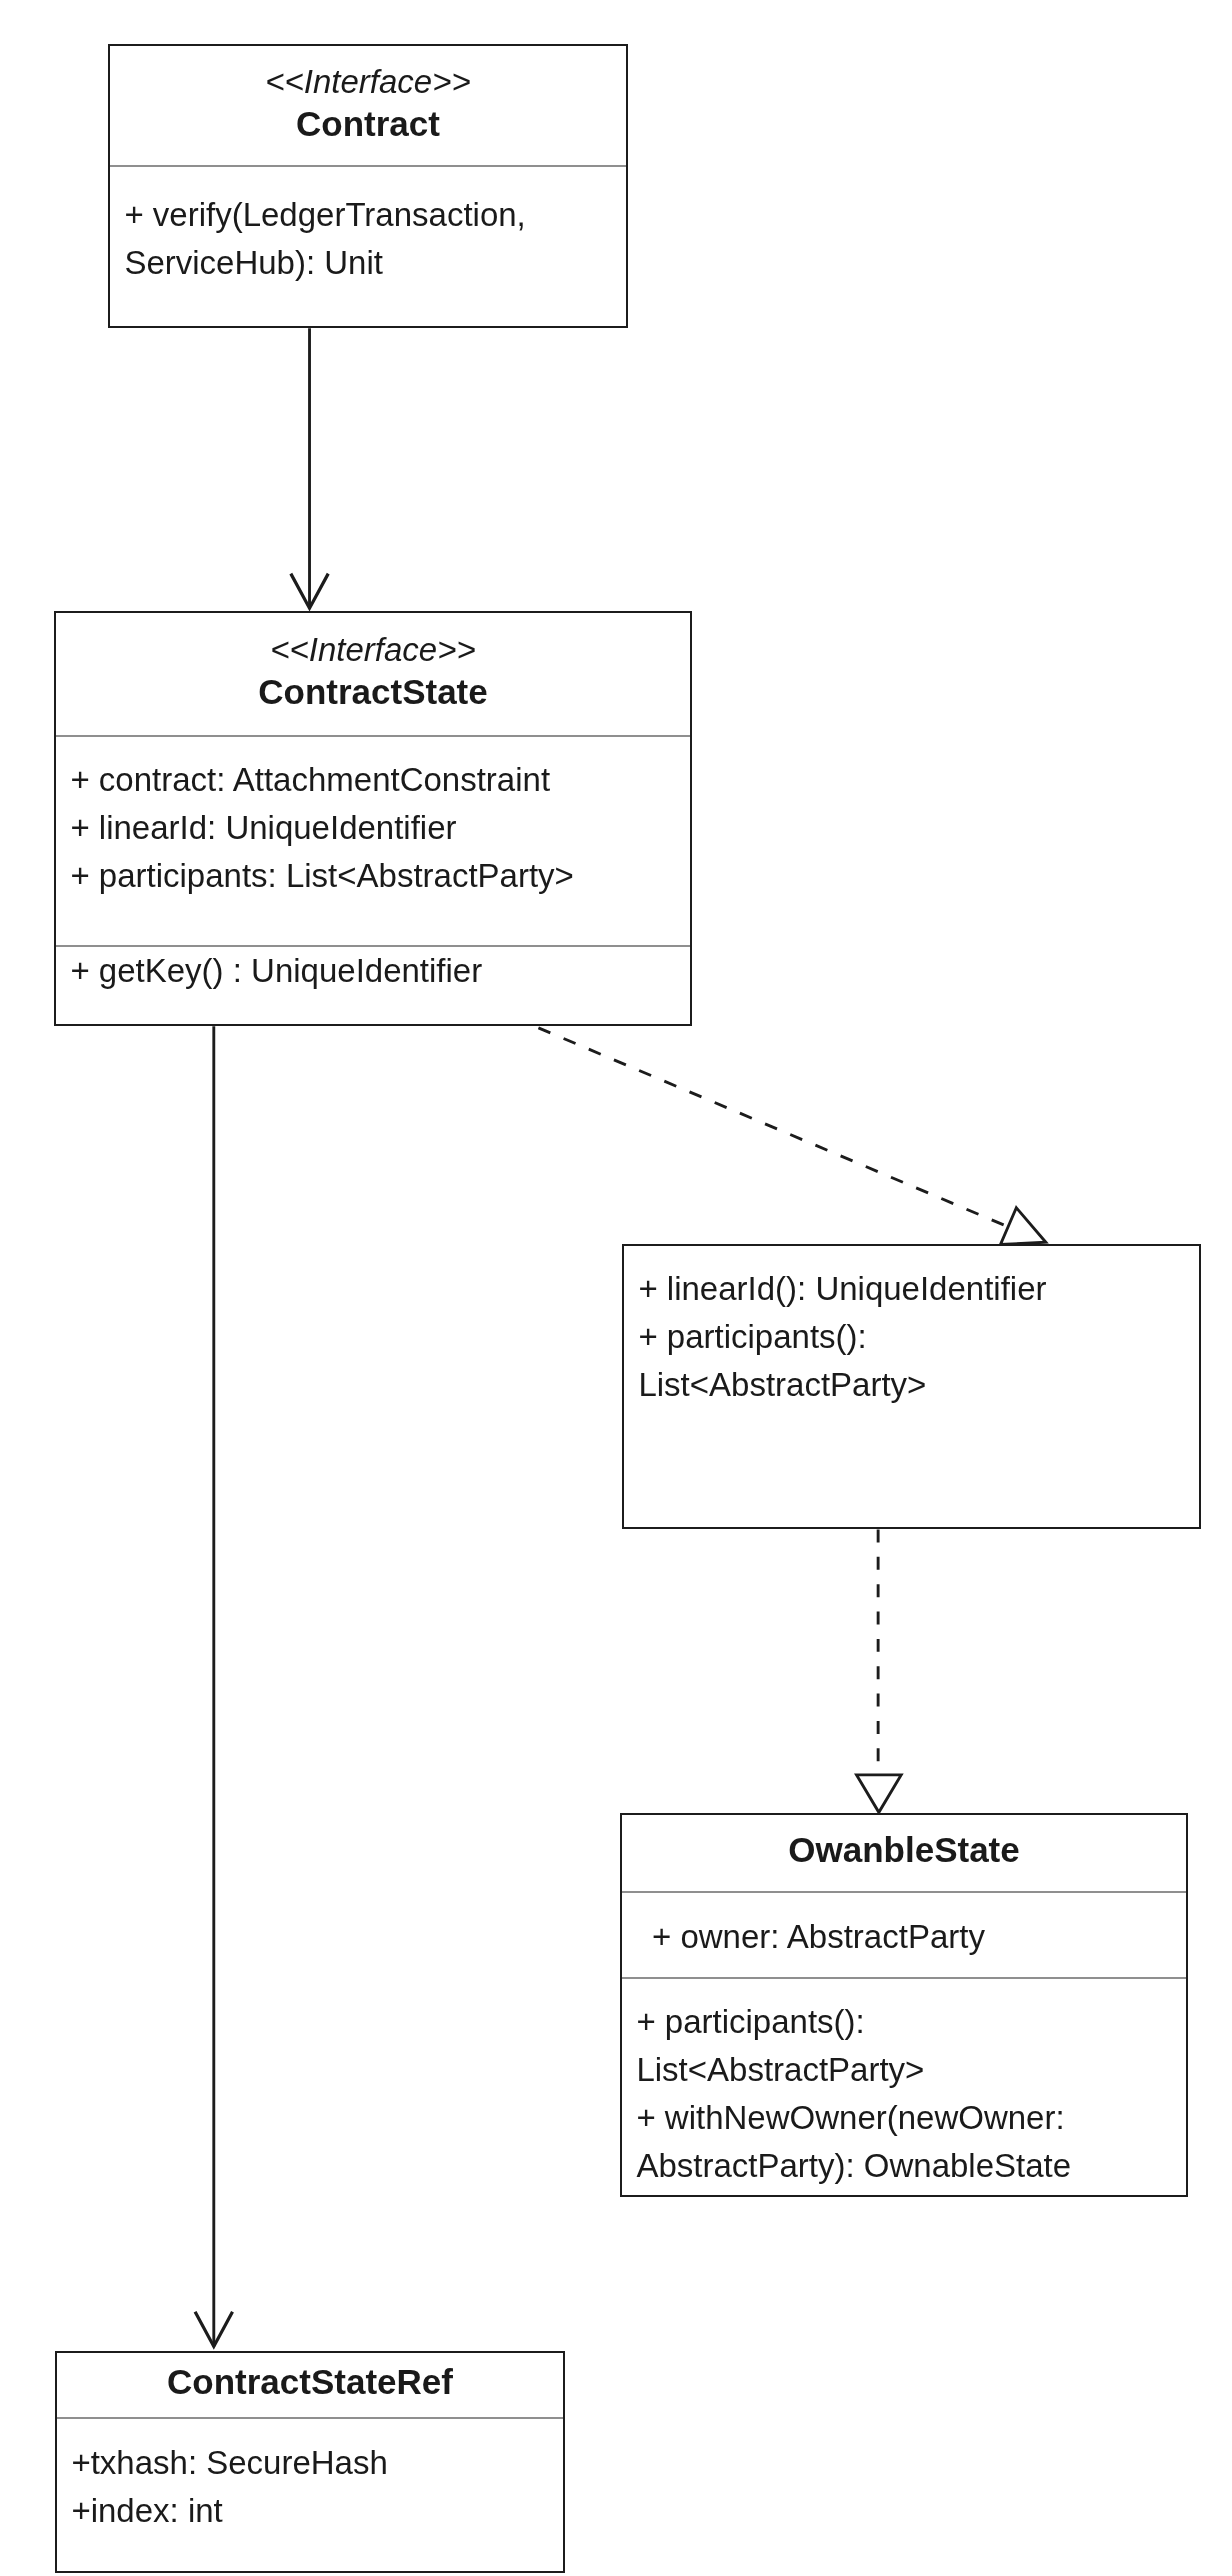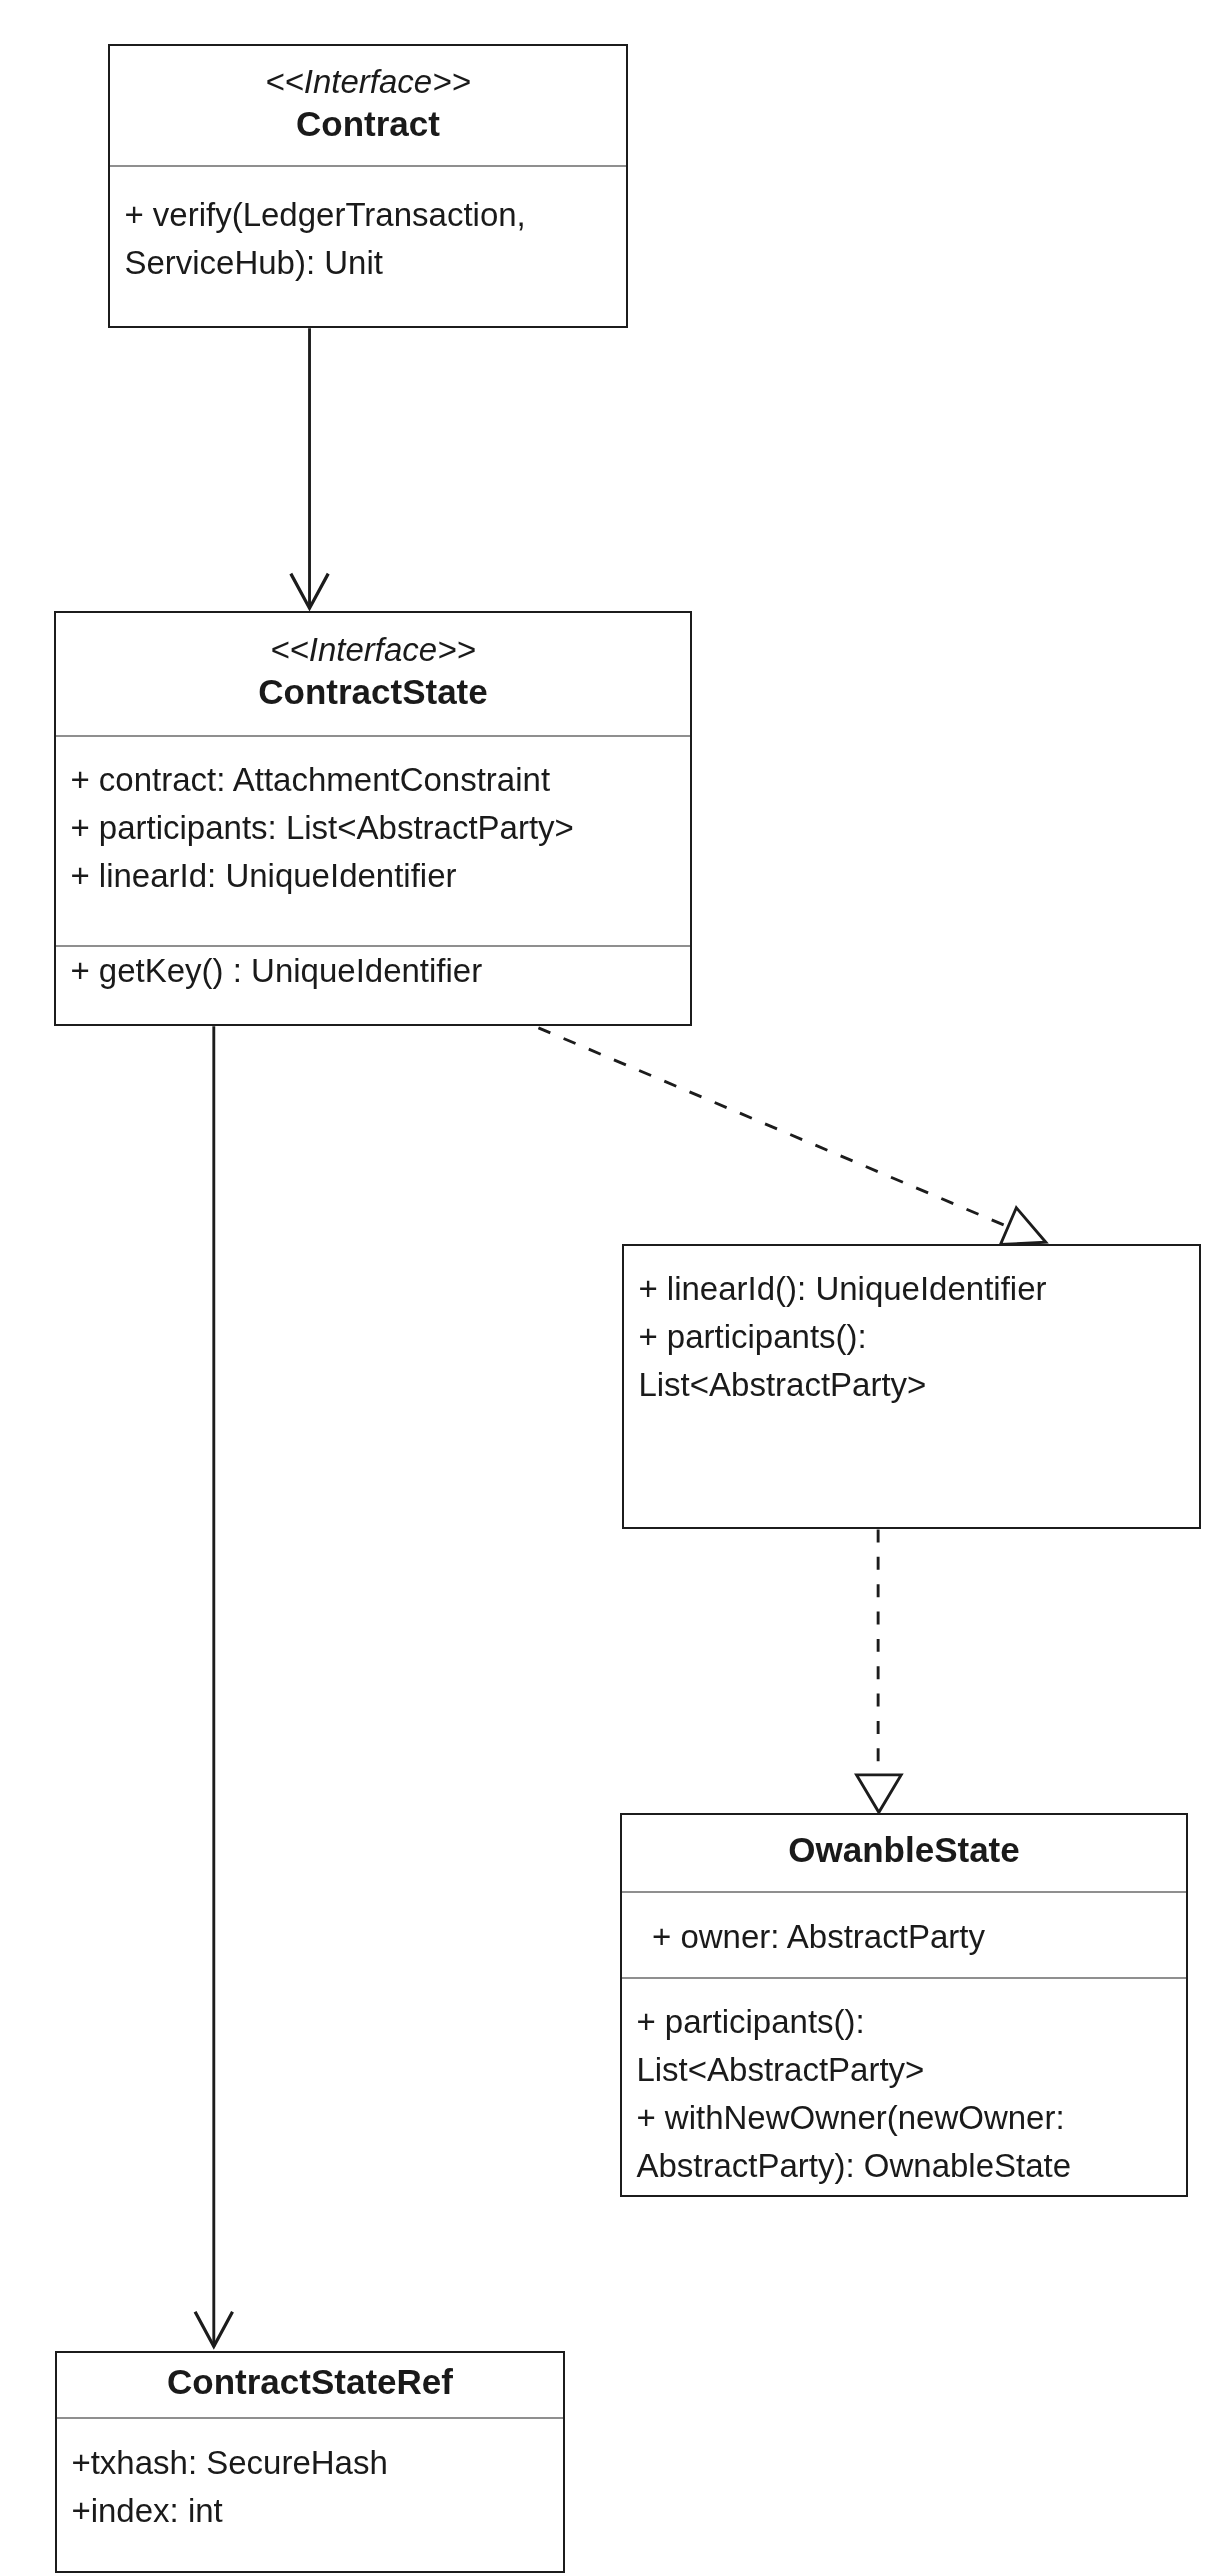--- a/index.html
+++ b/index.html
@@ -135,22 +135,22 @@
     </div>
   </section>
 
   <section class="uml-class" id="cls-contract-state">
     <div class="compartment title">
       <div class="stereotype">&lt;&lt;Interface&gt;&gt;</div>
       <div class="class-name">ContractState</div>
     </div>
     <div class="compartment body attrs">
       <div class="member-line">+ contract: AttachmentConstraint</div>
+      <div class="member-line">+ linearId: UniqueIdentifier</div>
       <div class="member-line">+ participants: List&lt;AbstractParty&gt;</div>
-      <div class="member-line">+ linearId: UniqueIdentifier</div>
     </div>
     <div class="compartment body meths">
       <div class="member-line">+ getKey() : UniqueIdentifier</div>
     </div>
   </section>
 
   <section class="uml-class" id="cls-linear-state">
     <div class="compartment body meths">
       <div class="member-line">+ linearId(): UniqueIdentifier</div>
       <div class="member-line">+ participants():</div>

